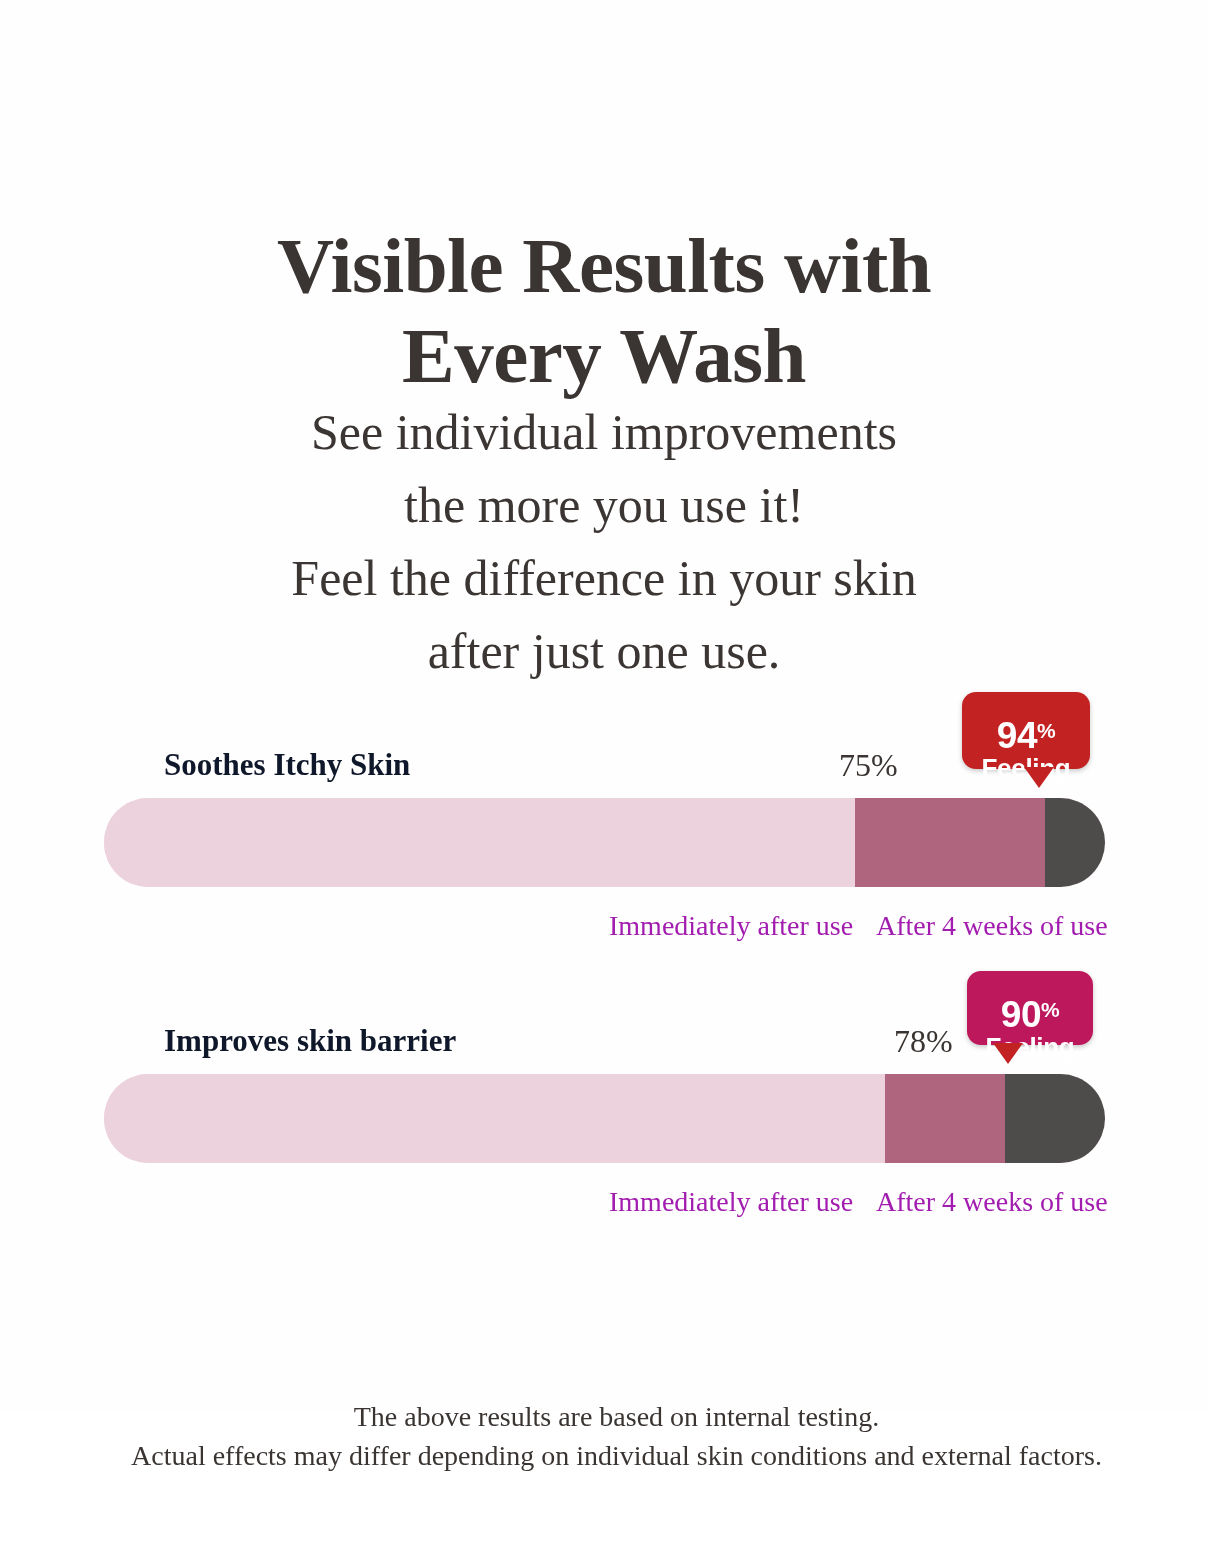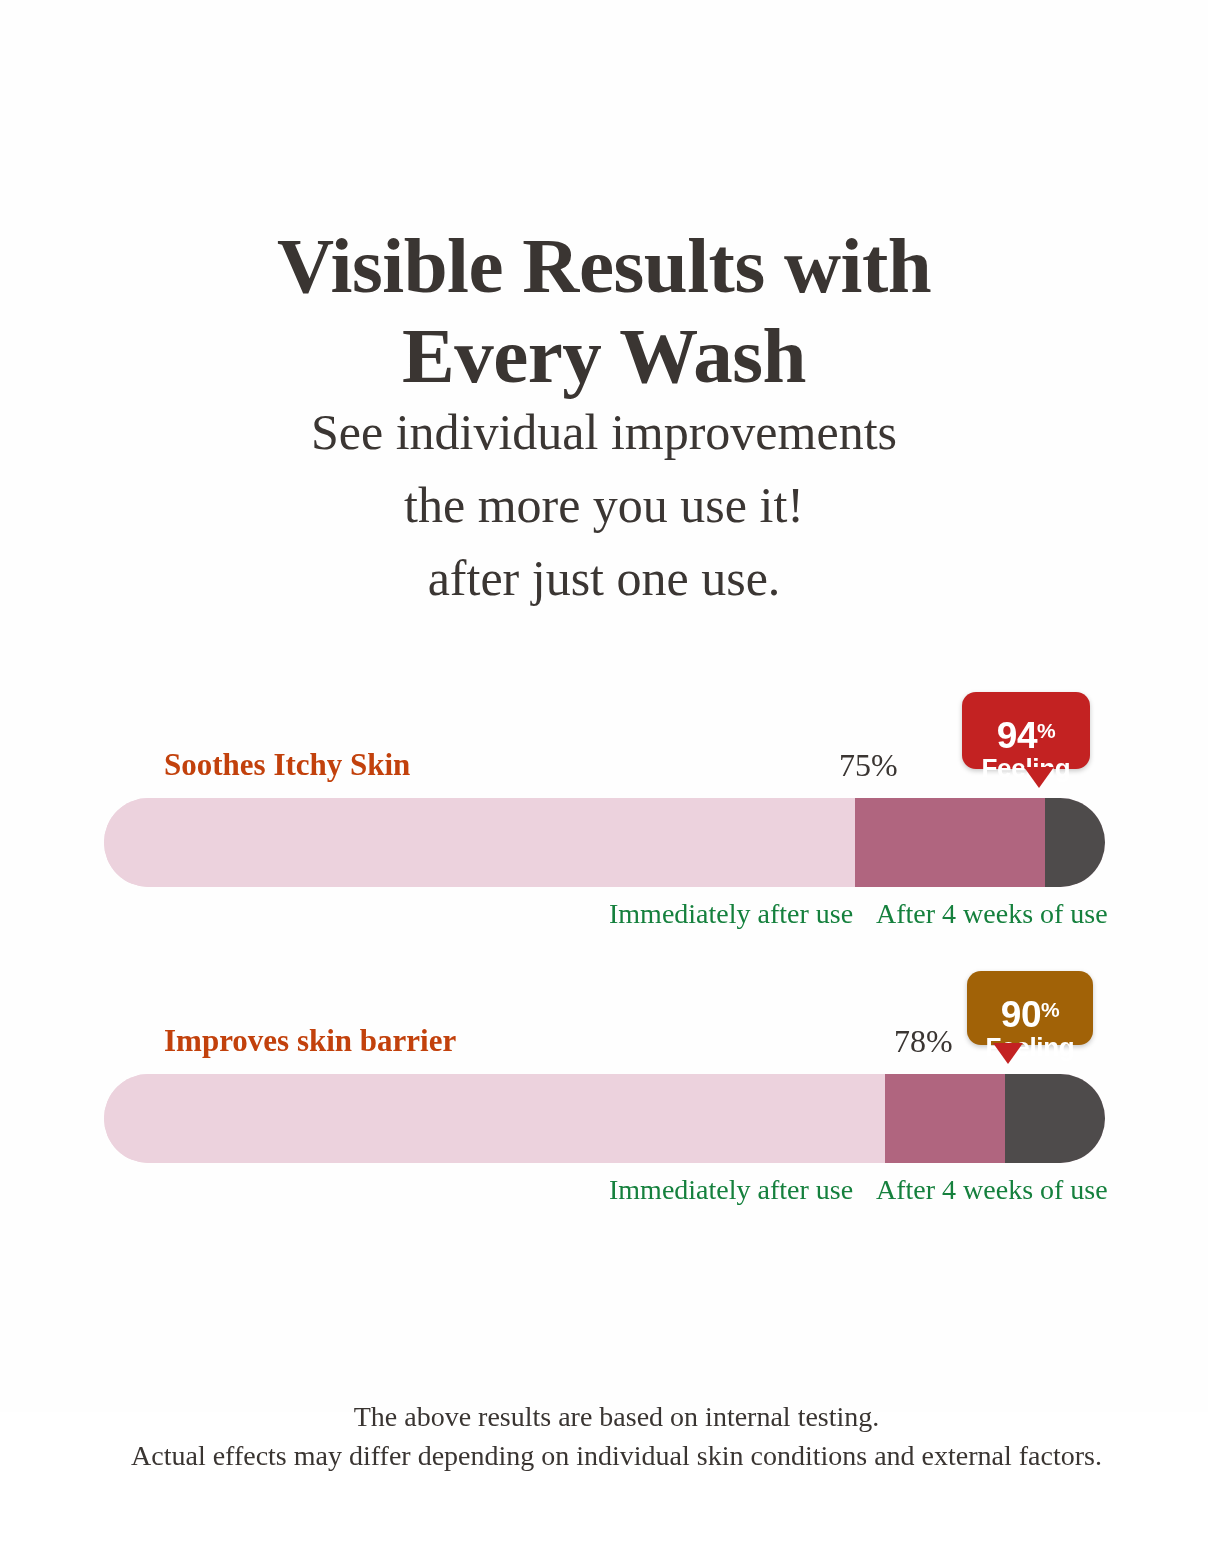--- a/index.html
+++ b/index.html
@@ -77,21 +77,21 @@
     height: 56px;
   }
   .bar-title {
     position: absolute;
     left: 60px;
     top: 0;
     font-family: "Liberation Serif", "DejaVu Serif", serif;
     font-weight: 700;
     font-size: 31px;
     line-height: 46px;
-    color: #c2410c;
+    color: #0f172a;
     white-space: nowrap;
   }
   .bar-pct {
     position: absolute;
     top: 0;
     font-family: "Liberation Serif", "DejaVu Serif", serif;
     font-weight: 400;
     font-size: 32px;
     line-height: 46px;
     color: #3a3532;
@@ -119,26 +119,26 @@
   .seg-late { background: #4e4b4b; right: 0; }
 
   
   .bar-captions {
     position: relative;
     height: 46px;
     margin-top: 8px;
   }
   .caption {
     position: absolute;
-    top: 0;
+    top: 12px;
     font-family: "Liberation Serif", "DejaVu Serif", serif;
     font-weight: 400;
     font-size: 28px;
     line-height: 38px;
-    color: #15803d;
+    color: #a21caf;
     white-space: nowrap;
   }
   .g1 .cap-immediate { left: 505px; }
   .g1 .cap-late { left: 772px; }
   .g2 .cap-immediate { left: 505px; }
   .g2 .cap-late { left: 772px; }
 
   
   .badge {
     position: absolute;
@@ -215,20 +215,21 @@
 <div class="page">
 
   <h1 class="headline">
     <span class="line">Visible Results with</span>
     <span class="line">Every Wash</span>
   </h1>
 
   <div class="subtitle">
     <span class="line">See individual improvements</span>
     <span class="line">the more you use it!</span>
+    <span class="line">Feel the difference in your skin</span>
     <span class="line">after just one use.</span>
   </div>
 
   <div class="chart">
 
     <div class="bar-group g1">
       <div class="bar-header">
         <div class="bar-title">Soothes Itchy Skin</div>
         <div class="bar-pct">75%</div>
       </div>
@@ -258,21 +259,21 @@
         <div class="caption cap-late">After 4 weeks of use</div>
       </div>
     </div>
 
     <div class="badge b1" style="background: rgb(195, 34, 34);">
       <span class="badge-num"><span>94</span><span class="pct">%</span></span>
       <span class="badge-word">Feeling</span>
       <span class="badge-tail" style="border-top-color: rgb(195, 34, 34);"></span>
     </div>
 
-    <div class="badge b2" style="background: #a16207;">
+    <div class="badge b2" style="background: #be185d;">
       <span class="badge-num"><span>90</span><span class="pct">%</span></span>
       <span class="badge-word">Feeling</span>
       <span class="badge-tail" style="border-top-color: rgb(195, 34, 34);"></span>
     </div>
 
   </div>
 
   <div class="footer">
     <span class="line">The above results are based on internal testing.</span>
     <span class="line">Actual effects may differ depending on individual skin conditions and external factors.</span>

